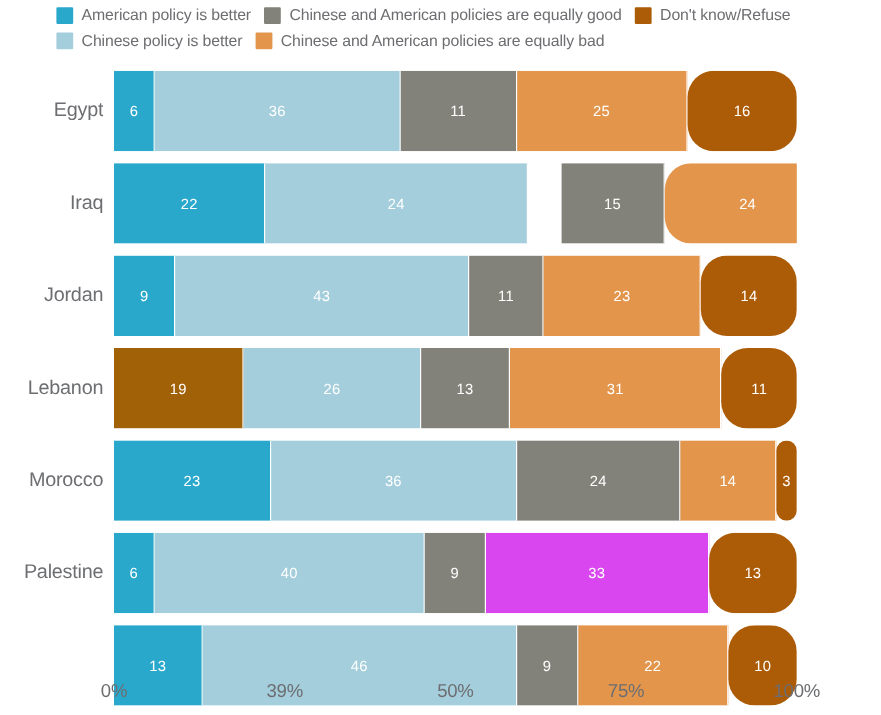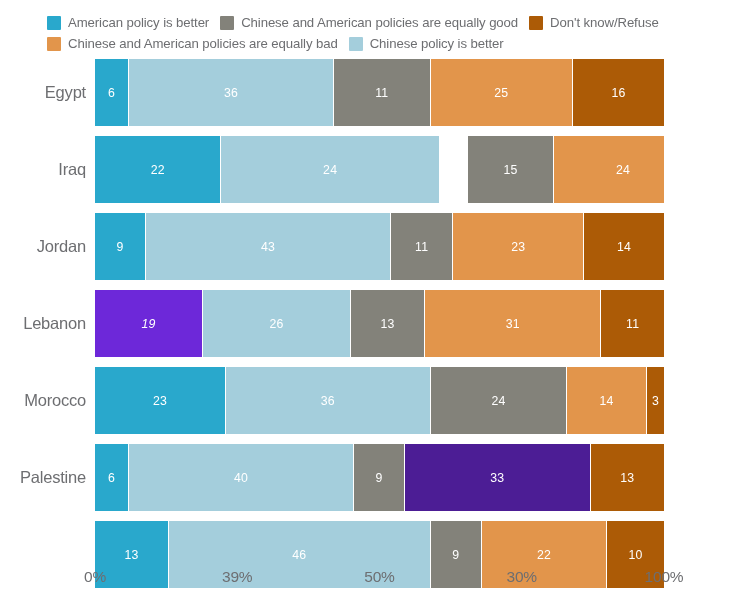--- a/index.html
+++ b/index.html
@@ -15,21 +15,21 @@
     overflow: hidden;
     position: relative;
   }
 
   
   .legend {
     position: absolute;
     left: 0;
     top: 0;
     width: 590px;
-    padding-top: 12px;
+    padding-top: 2px;
     box-sizing: border-box;
   }
   .legend-row {
     display: flex;
     align-items: center;
     height: 21px;
     padding-left: 47px;
     box-sizing: border-box;
   }
   .legend-item {
@@ -103,21 +103,21 @@
   .seg {
     position: relative;
     display: flex;
     align-items: center;
     justify-content: center;
     height: 100%;
     box-sizing: border-box;
     border-right: 1.5px solid #ffffff;
     overflow: hidden;
   }
-  .seg:last-child { border-right: none; }
+  .seg:last-child { border-right: none; border-radius: 22px; }
   .seg-value {
     font-size: 12.3px;
     color: #ffffff;
     letter-spacing: 0.2px;
     user-select: none;
   }
 
   
   .xaxis {
     position: absolute;
@@ -149,27 +149,27 @@
         <span class="legend-swatch" style="background: rgb(131, 130, 122);"></span>
         <span class="legend-label">Chinese and American policies are equally good</span>
       </div>
       <div class="legend-item">
         <span class="legend-swatch" style="background: rgb(172, 91, 6);"></span>
         <span class="legend-label">Don't know/Refuse</span>
       </div>
     </div>
     <div class="legend-row">
       <div class="legend-item">
+        <span class="legend-swatch" style="background: rgb(164, 206, 220);"></span>
+        <span class="legend-label">Chinese policy is better</span>
+      </div>
+      <div class="legend-item">
         <span class="legend-swatch" style="background: rgb(226, 149, 75);"></span>
         <span class="legend-label">Chinese and American policies are equally bad</span>
       </div>
-      <div class="legend-item">
-        <span class="legend-swatch" style="background: rgb(164, 206, 220);"></span>
-        <span class="legend-label">Chinese policy is better</span>
-      </div>
     </div>
   </div>
 
 <div class="plot">
   <div class="rows" id="rows">
       <div class="row">
         <div class="row-label">
           <span>Egypt</span>
         </div>
         <div class="bar">
@@ -229,21 +229,21 @@
           <div class="seg" style="background: rgb(172, 91, 6); flex: 0 0 14%;">
             <span class="seg-value">14</span>
           </div>
         </div>
       </div>
       <div class="row">
         <div class="row-label">
           <span>Lebanon</span>
         </div>
         <div class="bar">
-          <div class="seg" style="background: #6d28d9; flex: 0 0 19%; font-style: italic;">
+          <div class="seg" style="background: #a16207; flex: 0 0 19%;">
             <span class="seg-value">19</span>
           </div>
           <div class="seg" style="background: rgb(164, 206, 220); flex: 0 0 26%;">
             <span class="seg-value">26</span>
           </div>
           <div class="seg" style="background: rgb(131, 130, 122); flex: 0 0 13%;">
             <span class="seg-value">13</span>
           </div>
           <div class="seg" style="background: rgb(226, 149, 75); flex: 0 0 31%;">
             <span class="seg-value">31</span>
@@ -282,21 +282,21 @@
         <div class="bar">
           <div class="seg" style="background: rgb(41, 168, 204); flex: 0 0 5.94059%;">
             <span class="seg-value">6</span>
           </div>
           <div class="seg" style="background: rgb(164, 206, 220); flex: 0 0 39.604%;">
             <span class="seg-value">40</span>
           </div>
           <div class="seg" style="background: rgb(131, 130, 122); flex: 0 0 8.91089%;">
             <span class="seg-value">9</span>
           </div>
-          <div class="seg" style="background: #4c1d95; flex: 0 0 32.6733%;">
+          <div class="seg" style="background: #d946ef; flex: 0 0 32.6733%;">
             <span class="seg-value">33</span>
           </div>
           <div class="seg" style="background: rgb(172, 91, 6); flex: 0 0 12.8713%;">
             <span class="seg-value">13</span>
           </div>
         </div>
       </div>
       <div class="row">
         <div class="bar">
           <div class="seg" style="background: rgb(41, 168, 204); flex: 0 0 13%;">
@@ -314,16 +314,16 @@
           <div class="seg" style="background: rgb(172, 91, 6); flex: 0 0 10%;">
             <span class="seg-value">10</span>
           </div>
         </div>
       </div>
     </div>
   <div class="xaxis" id="xaxis">
       <div class="xtick" style="left: 0%;">0%</div>
       <div class="xtick" style="left: 25%;">39%</div>
       <div class="xtick" style="left: 50%;">50%</div>
-      <div class="xtick" style="left: 75%;">30%</div>
+      <div class="xtick" style="left: 75%;">75%</div>
       <div class="xtick" style="left: 100%;">100%</div>
     </div>
 </div>
 
 </body></html>

